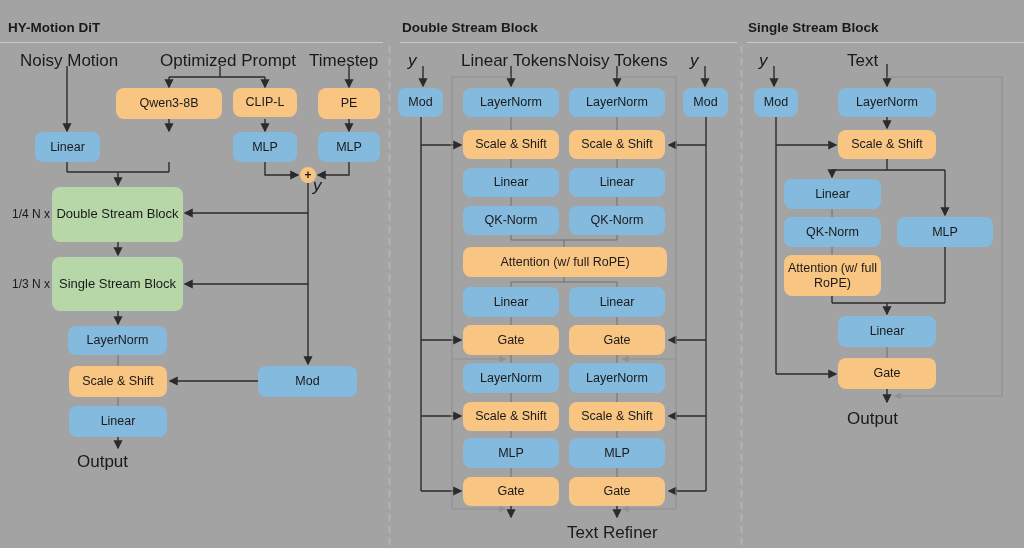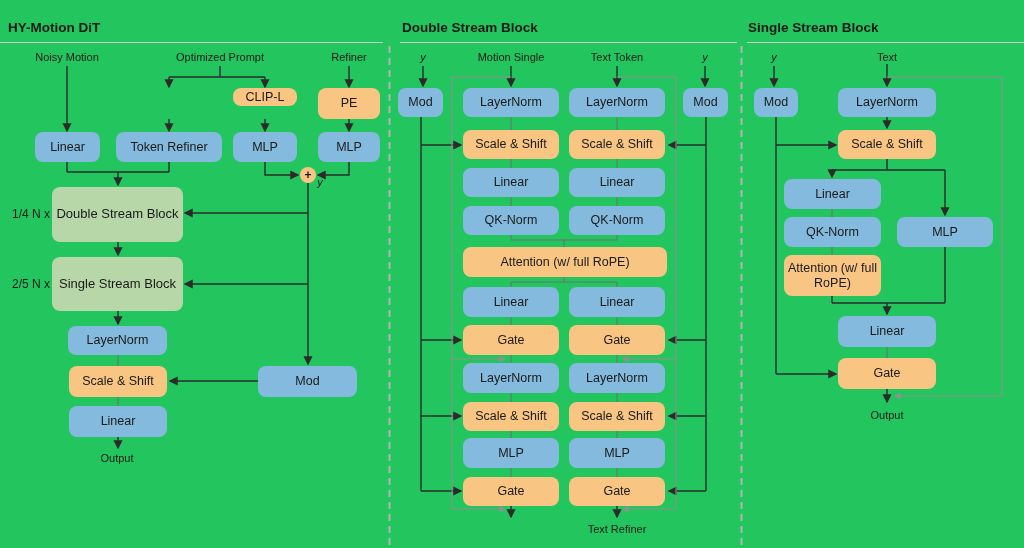--- a/index.html
+++ b/index.html
@@ -1,22 +1,22 @@
 <!DOCTYPE html>
 <html style="--c-blue: #84BADD; --c-orange: #F8C583; --c-green: #B7D7A8; --c-line: #2b2b2b; --c-stub: #6e6e6e; --c-residual: #909090; --c-divider: #b3b3b3; --c-underline: #c9c9c9;"><head>
 <meta charset="utf-8">
 <style>
   html,body{margin:0;padding:0;background:#ffffff;}
   .stage{
-    position:relative;width:1024px;height:548px;background:#22c55e;overflow:hidden;
+    position:relative;width:1024px;height:548px;background:#a3a3a3;overflow:hidden;
     font-family:"Liberation Sans","DejaVu Sans",sans-serif;color:#1a1a1a;
   }
   .wires{position:absolute;left:0;top:0;width:1024px;height:548px;}
   .t{position:absolute;font-size:13.5px;font-weight:700;white-space:nowrap;}
-  .lbl{position:absolute;font-size:11px;text-align:center;white-space:nowrap;}
+  .lbl{position:absolute;font-size:17px;white-space:nowrap;}
   .mult{position:absolute;font-size:12px;text-align:right;white-space:nowrap;}
   .it{font-style:italic;}
   .box{
     position:absolute;border-radius:8px;display:flex;align-items:center;justify-content:center;
     font-size:12.5px;text-align:center;line-height:1.15;
   }
   .blue{background:var(--c-blue);}
   .orange{background:var(--c-orange);}
   .green{background:var(--c-green);font-size:13px;}
   .plus{
@@ -155,49 +155,49 @@
       <path d="M832,209 V217"></path>
       <path d="M832,247 V255"></path>
       <path d="M887,347 V358"></path>
     </g>
   </svg>
 
   <div class="t" style="left:8px;top:20px">HY-Motion DiT</div>
 
   <div class="lbl" style="left:20px;top:51px;width:94px">Noisy Motion</div>
   <div class="lbl" style="left:160px;top:51px;width:120px">Optimized Prompt</div>
-  <div class="lbl" style="left:309px;top:51px;width:80px">Refiner</div>
-
-  <div class="box orange" style="left:233px;top:88px;width:64px;height:18px">CLIP-L</div>
+  <div class="lbl" style="left:309px;top:51px;width:80px">Timestep</div>
+
+  <div class="box orange" style="left:116px;top:88px;width:106px;height:31px">Qwen3-8B</div>
+  <div class="box orange" style="left:233px;top:88px;width:64px;height:29px">CLIP-L</div>
   <div class="box orange" style="left:318px;top:88px;width:62px;height:31px">PE</div>
 
   <div class="box blue" style="left:35px;top:132px;width:65px;height:30px">Linear</div>
-  <div class="box blue" style="left:116px;top:132px;width:106px;height:30px">Token Refiner</div>
   <div class="box blue" style="left:233px;top:132px;width:64px;height:30px">MLP</div>
   <div class="box blue" style="left:318px;top:132px;width:62px;height:30px">MLP</div>
 
   <div class="plus" style="left:300px;top:167px;width:16px;height:16px">+</div>
   <div class="lbl it" style="left:313px;top:176px;width:14px">y</div>
 
   <div class="mult" style="left:4px;top:207px;width:46px">1/4 N x</div>
   <div class="box green" style="left:52px;top:187px;width:131px;height:55px">Double Stream Block</div>
-  <div class="mult" style="left:4px;top:277px;width:46px">2/5 N x</div>
+  <div class="mult" style="left:4px;top:277px;width:46px">1/3 N x</div>
   <div class="box green" style="left:52px;top:257px;width:131px;height:54px">Single Stream Block</div>
 
   <div class="box blue" style="left:68px;top:326px;width:99px;height:29px">LayerNorm</div>
   <div class="box orange" style="left:69px;top:366px;width:98px;height:31px">Scale &amp; Shift</div>
   <div class="box blue" style="left:69px;top:406px;width:98px;height:31px">Linear</div>
   <div class="box blue" style="left:258px;top:366px;width:99px;height:31px">Mod</div>
   <div class="lbl" style="left:77px;top:452px;width:80px">Output</div>
 
   <div class="t" style="left:402px;top:20px">Double Stream Block</div>
 
   <div class="lbl it" style="left:408px;top:51px;width:30px">y</div>
-  <div class="lbl" style="left:461px;top:51px;width:100px">Motion Single</div>
-  <div class="lbl" style="left:567px;top:51px;width:100px">Text Token</div>
+  <div class="lbl" style="left:461px;top:51px;width:100px">Linear Tokens</div>
+  <div class="lbl" style="left:567px;top:51px;width:100px">Noisy Tokens</div>
   <div class="lbl it" style="left:690px;top:51px;width:30px">y</div>
 
   <div class="box blue" style="left:398px;top:88px;width:45px;height:29px">Mod</div>
   <div class="box blue" style="left:683px;top:88px;width:45px;height:29px">Mod</div>
 
   <div class="box blue" style="left:463px;top:88px;width:96px;height:29px">LayerNorm</div>
   <div class="box blue" style="left:569px;top:88px;width:96px;height:29px">LayerNorm</div>
   <div class="box orange" style="left:463px;top:130px;width:96px;height:29px">Scale &amp; Shift</div>
   <div class="box orange" style="left:569px;top:130px;width:96px;height:29px">Scale &amp; Shift</div>
   <div class="box blue" style="left:463px;top:168px;width:96px;height:29px">Linear</div>

